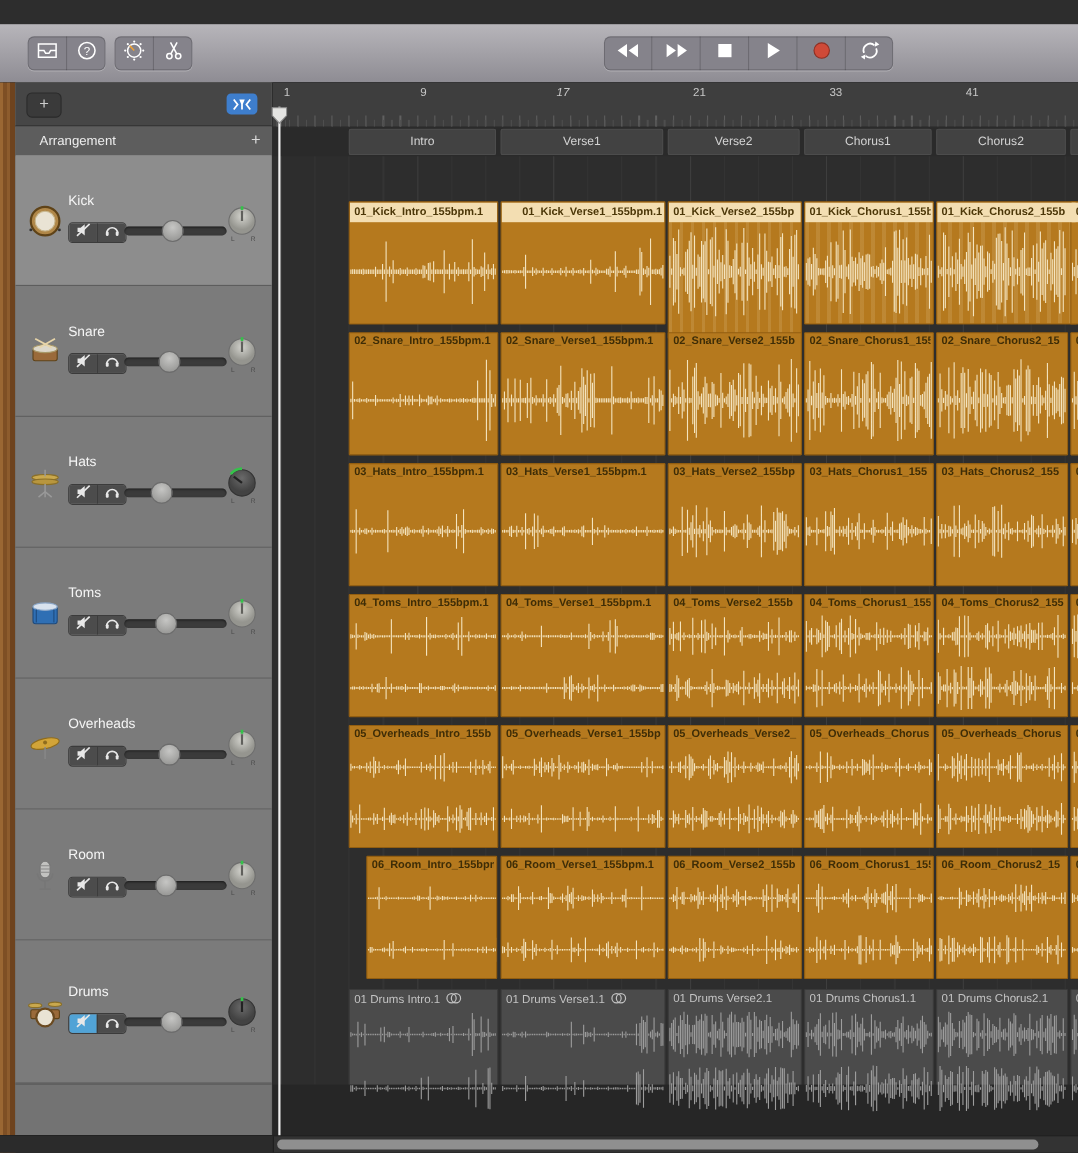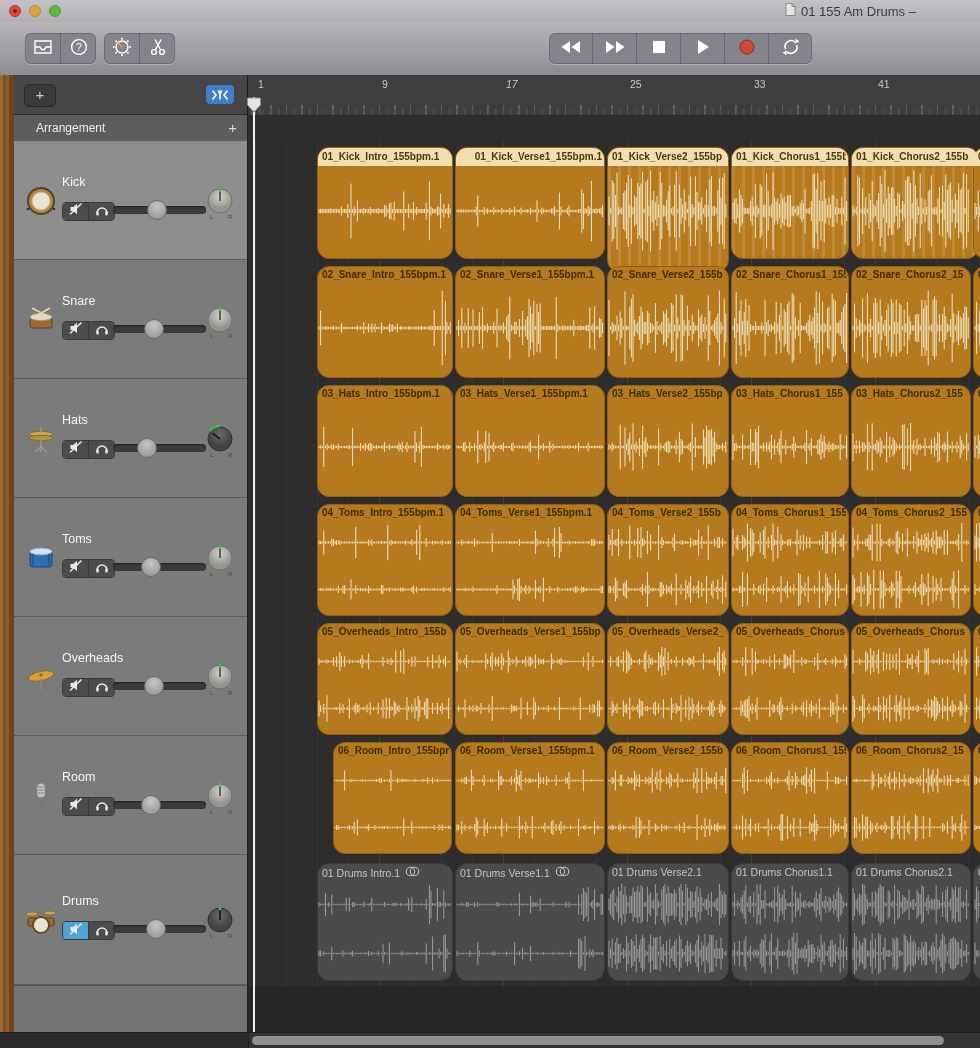--- a/index.html
+++ b/index.html
@@ -70,21 +70,21 @@
   .ticks-minor{position:absolute;left:0;right:0;bottom:0;height:6px;
     background:repeating-linear-gradient(90deg,#4e4e4e 0 1px,transparent 1px 7.75px);background-position-x:14.75px;}
   .arrlane{position:absolute;left:0;right:0;top:41px;height:26px;background:#2a2a2a;}
   .section{position:absolute;top:1px;height:24px;background:#424242;border-radius:2px;
     color:#d3d3d3;font-size:11px;display:flex;align-items:center;justify-content:center;box-shadow:inset 0 0 0 1px #4c4c4c;}
   .grid{position:absolute;left:0;right:0;top:67px;height:844px;
     background-image:repeating-linear-gradient(90deg,rgba(255,255,255,.055) 0 1px,transparent 1px 124px),
                      repeating-linear-gradient(90deg,rgba(255,255,255,.03) 0 1px,transparent 1px 31px);
     background-position:7px 0;}
   .below-grid{position:absolute;left:0;right:0;top:911px;bottom:0;background:#262626;}
-  .region{position:absolute;border-radius:12px;overflow:hidden;box-sizing:border-box;}
+  .region{position:absolute;border-radius:1px;overflow:hidden;box-sizing:border-box;margin-top:36px;}
   .region .rhead{position:absolute;left:0;right:0;top:0;height:18px;z-index:2;}
   .rlabel{position:absolute;top:2px;left:4px;right:2px;font-size:10px;font-weight:700;color:#3e2d07;
     white-space:nowrap;overflow:hidden;z-index:3;}
   .region.selected .rlabel{top:3px;color:#4c3708;}
   .region.gray .rlabel{font-weight:400;font-size:10.5px;color:#c3c3c3;display:flex;align-items:center;gap:5px;}
   .wave{position:absolute;left:0;bottom:0;z-index:1;}
   .stripes{position:absolute;left:0;right:0;bottom:0;z-index:0;
     background:repeating-linear-gradient(90deg,rgba(244,228,190,.14) 0 3px,transparent 3px 10px);}
   
   .playhead-line{position:absolute;left:253px;top:97px;width:2px;height:935px;background:#f0f0f0;z-index:40;}
@@ -92,34 +92,20 @@
   
   .hscroll{position:absolute;left:0;right:0;bottom:0;height:16px;background:#333333;border-top:1px solid #1e1e1e;box-sizing:border-box;}
   .hscroll-stub{position:absolute;left:0;top:0;bottom:0;width:248px;background:#2b2b2b;border-right:1px solid #1e1e1e;}
   .hthumb{position:absolute;left:252px;top:3px;width:692px;height:9px;border-radius:4.5px;background:#8f8f8f;}
 </style>
 </head>
 <body>
 
 <div id="app">
 
-  <div class="titlebar">
-    <div class="tl tl-close"></div>
-    <div class="tl tl-min"></div>
-    <div class="tl tl-zoom"></div>
-    <div class="wintitle">
-      <span>
-        <svg width="11" height="13" viewBox="0 0 11 13">
-            <path d="M1 0.5h6l3 3v9h-9z" fill="#e8e6e2" stroke="#8a8a8a"></path>
-            <path d="M7 0.5v3h3" fill="none" stroke="#8a8a8a"></path>
-          </svg>
-      </span>
-      <span>01 155 Am Drums –</span>
-    </div>
-  </div>
 
   <div class="toolbar">
     <div class="btn-group" style="left:25px" id="grp-left">
         <div class="tb-btn">
           <span><svg width="20" height="16" viewBox="0 0 20 16">
               <path d="M2 2 h16 v12 h-16z" fill="none" stroke="#fff" stroke-width="1.4" rx="2"></path>
               <path d="M2 8 h5 l1.5 2.5 h3 L13 8 h5" fill="none" stroke="#fff" stroke-width="1.4"></path>
             </svg></span>
         </div>
         <div class="tb-btn">
@@ -526,23 +512,31 @@
     <div class="panel-empty"></div>
   </div>
 
   <div class="timeline">
     <div class="ruler" id="ruler">
       <div class="ticks-major"></div>
       <div class="ticks-minor"></div>
     <span class="bar-num" style="left: 10px;">1</span>
         <span class="bar-num" style="left: 134px;">9</span>
         <span class="bar-num" style="left: 258px; font-style: italic;">17</span>
-        <span class="bar-num" style="left: 382px;">25</span>
+        <span class="bar-num" style="left: 382px;">21</span>
         <span class="bar-num" style="left: 506px;">33</span>
         <span class="bar-num" style="left: 630px;">41</span>
+      </div>
+    <div class="arrlane" id="arrlane">
+        <div class="section" style="left: 69px; width: 134px;">Intro</div>
+        <div class="section" style="left: 207px; width: 148px;">Verse1</div>
+        <div class="section" style="left: 359px; width: 120px;">Verse2</div>
+        <div class="section" style="left: 483px; width: 116px;">Chorus1</div>
+        <div class="section" style="left: 603px; width: 118px;">Chorus2</div>
+        <div class="section" style="left: 725px; width: 130px;"></div>
       </div>
     <div class="grid" id="grid">
         <div class="region orange selected" style="left: 69px; width: 136px; top: 5px; height: 112px; background: rgb(181, 121, 30); border: 1px solid rgb(147, 94, 16);">
           <div class="rhead" style="background:#f3deb2"></div>
           <div class="rlabel">01_Kick_Intro_155bpm.1</div>
           <svg class="wave" width="134" height="90" style="top:18px">
             <path d="M1.0 43.0V47.0M2.6 42.8V47.2M4.2 42.8V47.2M5.8 43.0V47.0M7.4 43.0V47.0M9.0 42.8V47.2M10.6 43.0V47.0M12.2 42.3V47.7M13.8 43.0V47.0M15.4 43.0V47.0M17.0 42.8V47.2M18.6 42.9V47.1M20.2 43.0V47.0M21.8 43.0V47.0M23.4 40.5V49.5M25.0 43.0V47.0M26.6 42.9V47.1M28.2 43.0V47.0M29.8 38.0V52.0M31.4 43.0V47.0M33.0 17.6V72.4M34.6 43.0V47.0M36.2 40.3V49.7M37.8 43.0V47.0M39.4 34.5V55.5M41.0 42.9V47.1M42.6 43.0V47.0M44.2 43.0V47.0M45.8 41.7V48.3M47.4 43.0V47.0M49.0 43.0V47.0M50.6 43.0V47.0M52.2 41.1V48.9M53.8 42.9V47.1M55.4 42.9V47.1M57.0 42.9V47.1M58.6 43.0V47.0M60.2 41.9V48.1M61.8 43.0V47.0M63.4 43.0V47.0M65.0 43.0V47.0M66.6 39.1V50.9M68.2 39.5V50.5M69.8 43.0V47.0M71.4 37.2V52.8M73.0 36.7V53.3M74.6 42.9V47.1M76.2 35.5V54.5M77.8 43.0V47.0M79.4 42.8V47.2M81.0 42.9V47.1M82.6 43.0V47.0M84.2 43.0V47.0M85.8 25.5V64.5M87.4 43.0V47.0M89.0 43.0V47.0M90.6 37.8V52.2M92.2 42.9V47.1M93.8 42.9V47.1M95.4 36.2V53.8M97.0 43.0V47.0M98.6 41.0V49.0M100.2 43.0V47.0M101.8 43.0V47.0M103.4 42.7V47.3M105.0 43.0V47.0M106.6 42.8V47.2M108.2 36.4V53.6M109.8 43.0V47.0M111.4 15.6V74.4M113.0 40.7V49.3M114.6 42.3V47.7M116.2 43.0V47.0M117.8 42.9V47.1M119.4 40.1V49.9M121.0 41.2V48.8M122.6 27.5V62.5M124.2 42.9V47.1M125.8 38.2V51.8M127.4 43.0V47.0M129.0 41.9V48.1M130.6 38.1V51.9M132.2 42.2V47.8" stroke="#f4e4be" stroke-width="1" fill="none"></path>
           </svg>
         </div>
         <div class="region orange selected" style="left: 207px; width: 150px; top: 5px; height: 112px; background: rgb(181, 121, 30); border: 1px solid rgb(147, 94, 16); text-align: right;">

